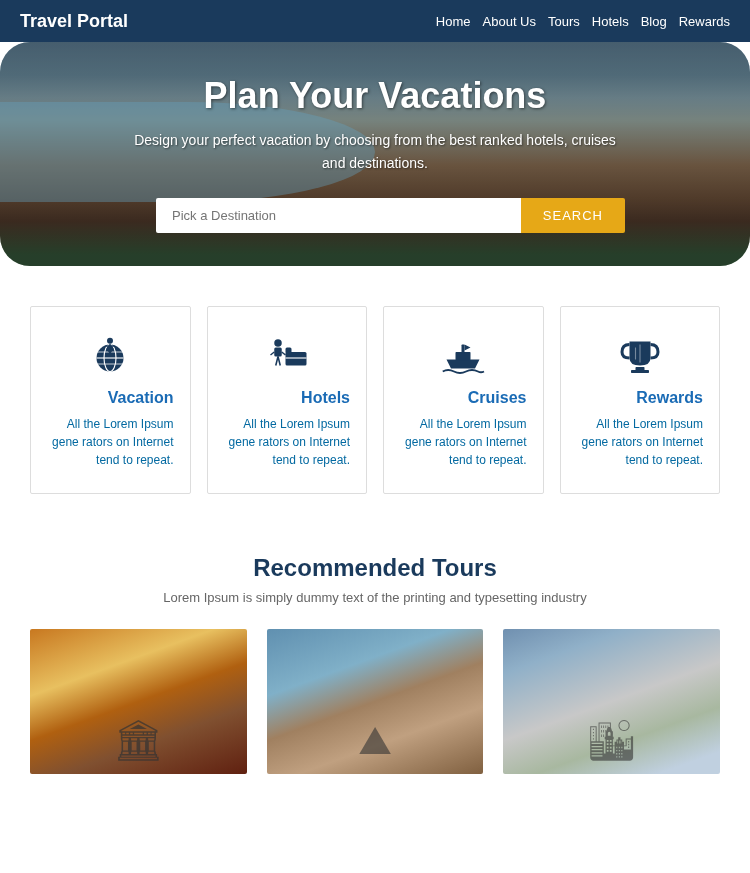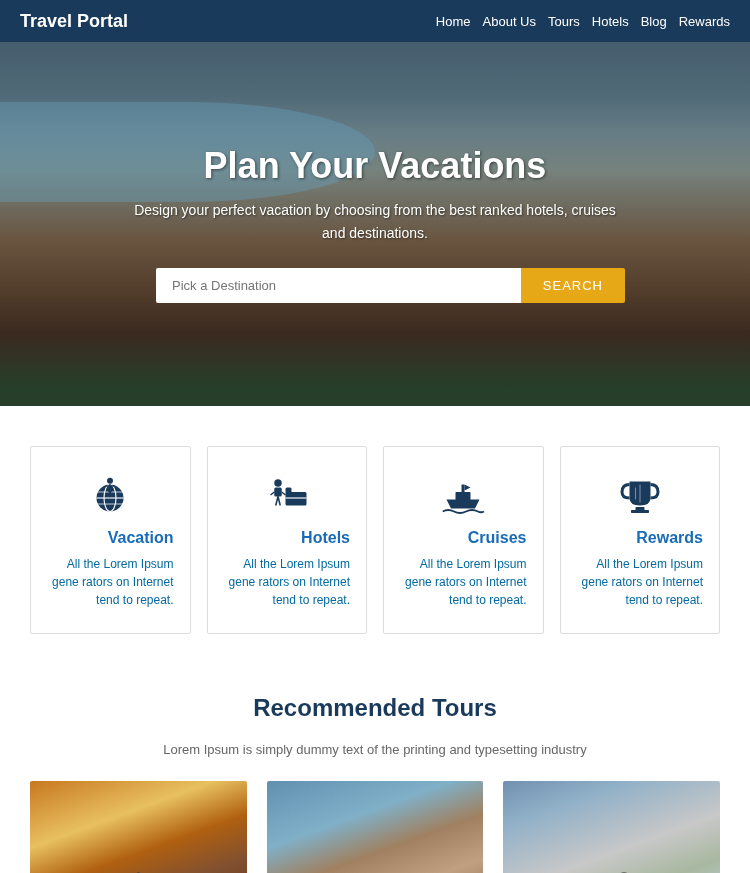--- a/index.html
+++ b/index.html
@@ -26,26 +26,27 @@
     }
     .nav-links a {
       color: #fff;
       text-decoration: none;
       font-size: 13px;
     }
 
     
     .hero {
       position: relative;
-      height: 364px;
+      height: 224px;
       overflow: hidden;
       display: flex;
       flex-direction: column;
       align-items: center;
       justify-content: center;
+      border-radius: 30px;
     }
     .hero-bg {
       position: absolute;
       inset: 0;
       background:
         linear-gradient(rgba(0,0,0,0.35), rgba(0,0,0,0.35)),
         linear-gradient(180deg,
           #6a8fa8 0%,
           #7ba3b8 15%,
           #9dbfcc 25%,
@@ -141,21 +142,21 @@
 
     
     .tours-section {
       padding: 20px 30px 40px;
       text-align: center;
     }
     .tours-title {
       font-size: 24px;
       color: #1a3a5c;
       font-weight: bold;
-      margin-bottom: 20px;
+      margin-bottom: 8px;
     }
     .tours-subtitle {
       font-size: 13px;
       color: #666;
       margin-bottom: 24px;
     }
     .tours-grid {
       display: flex;
       gap: 20px;
       justify-content: center;

